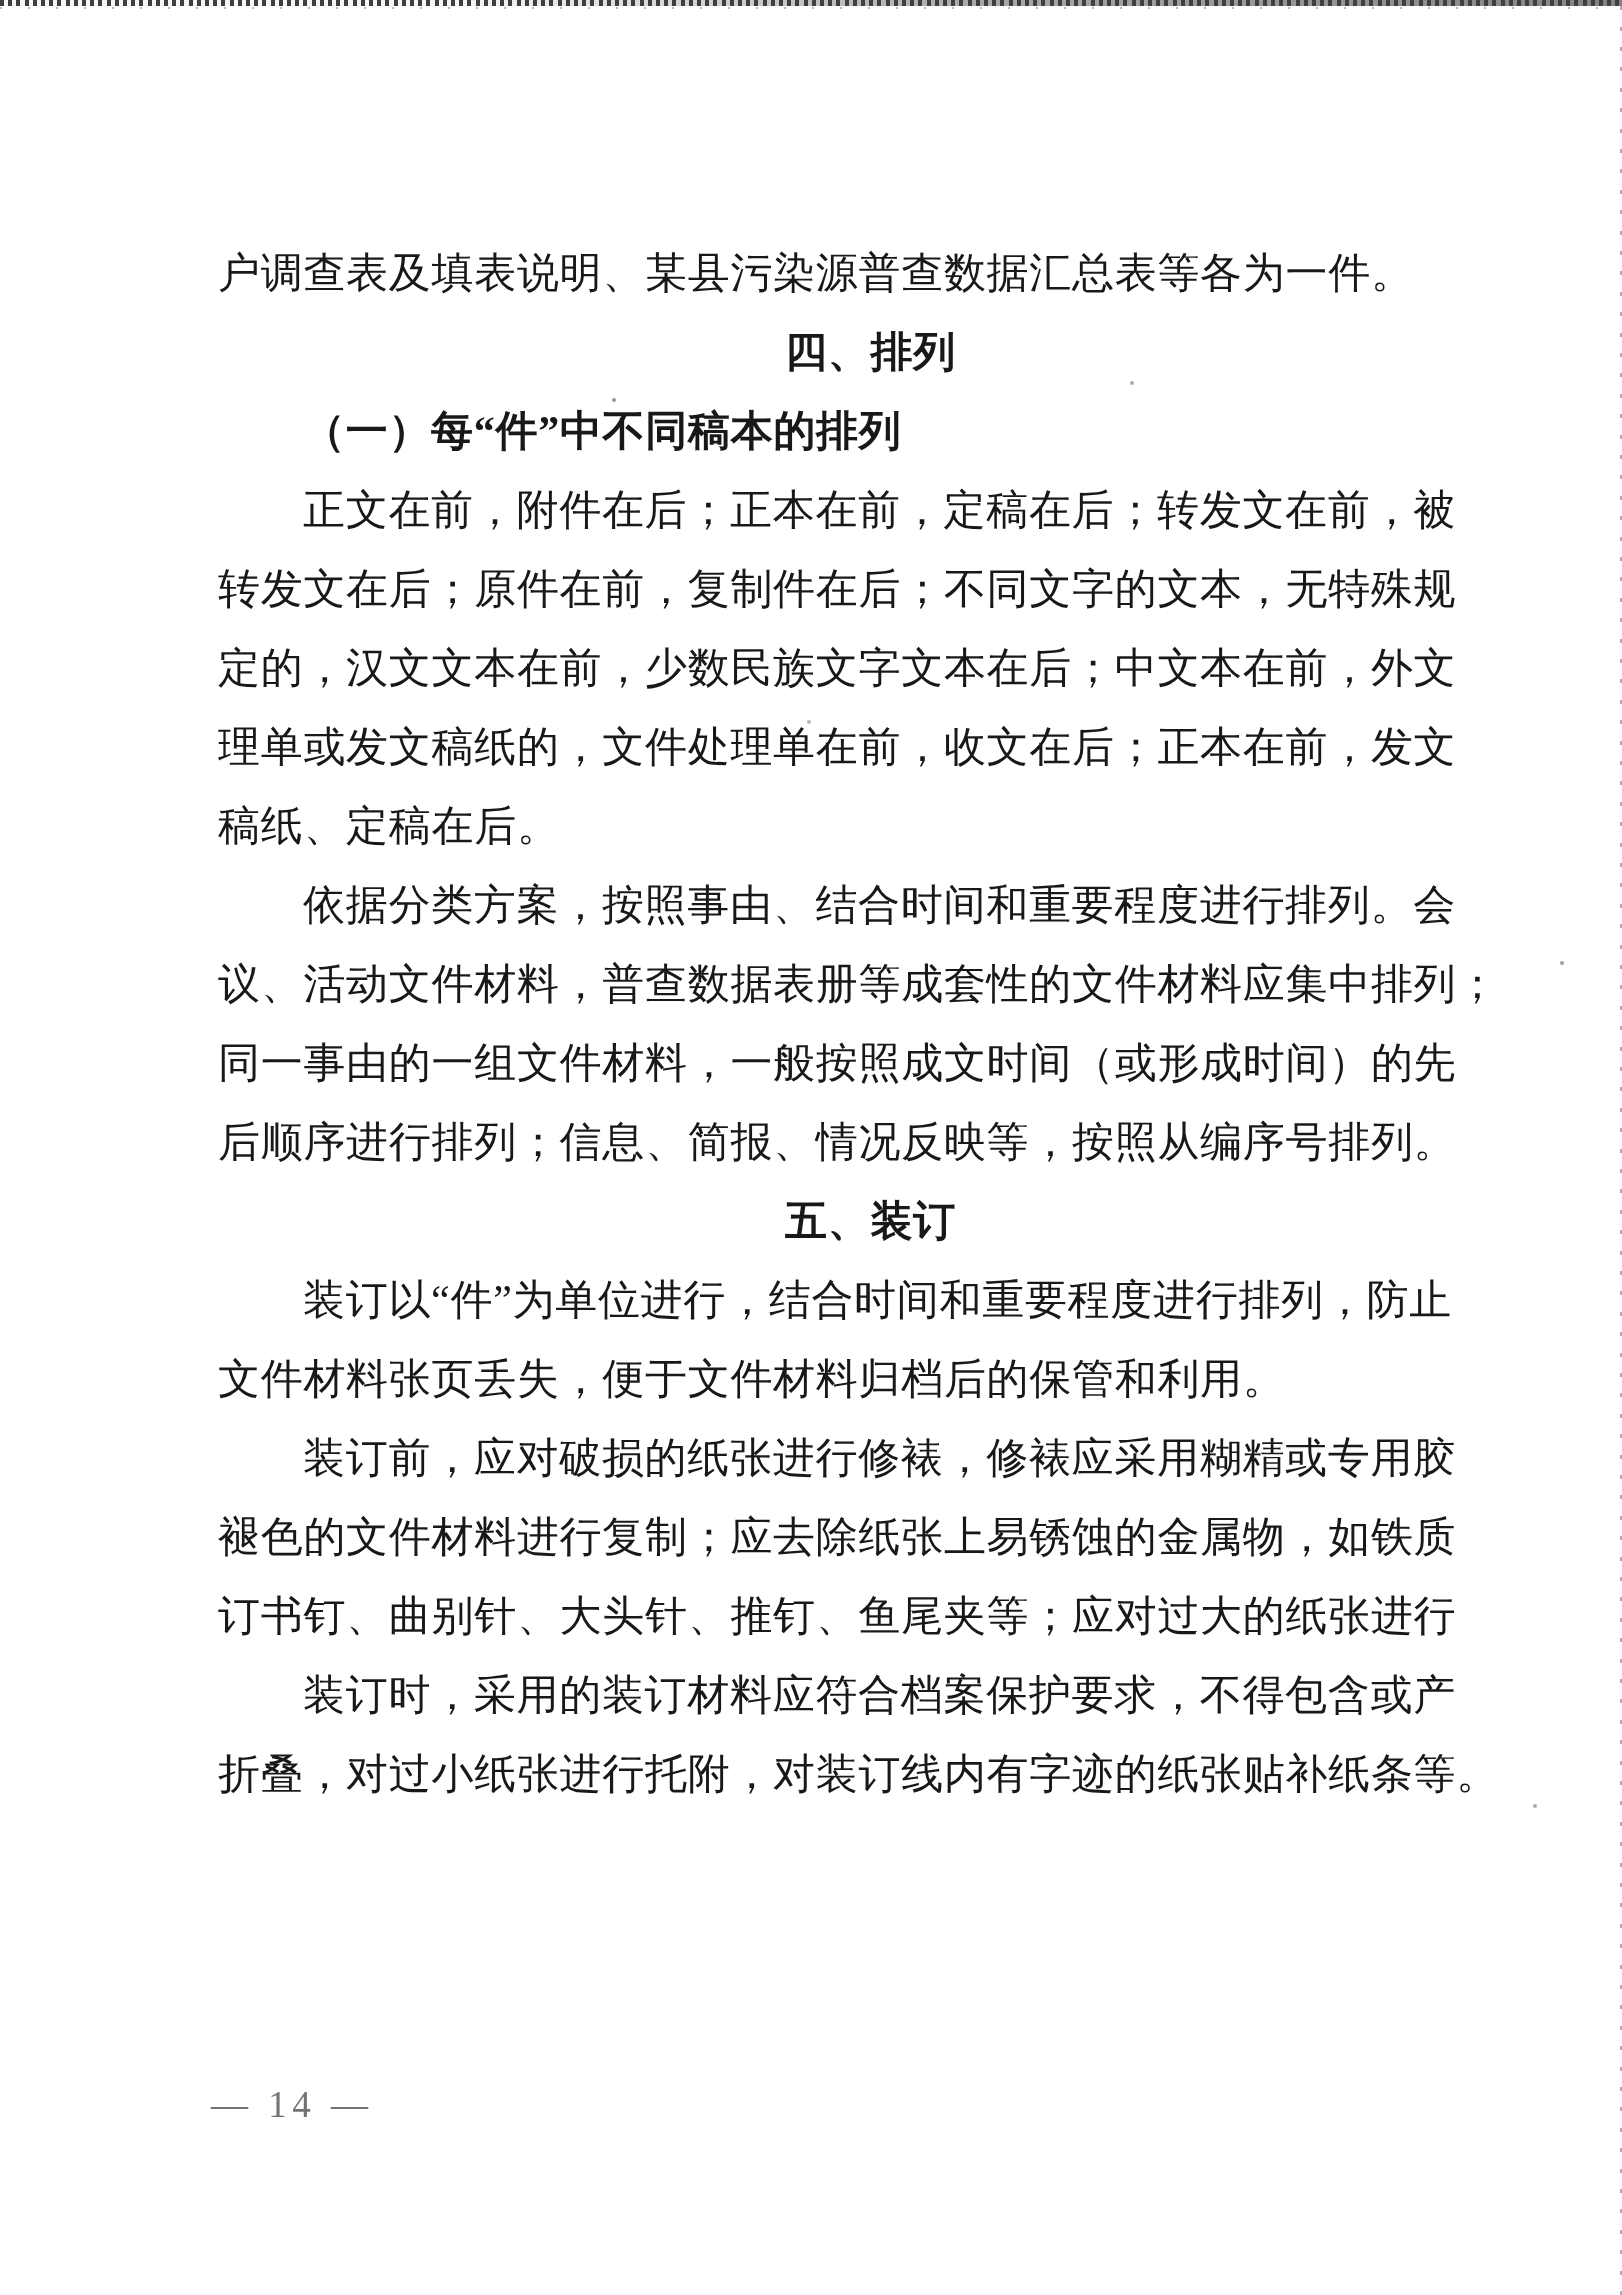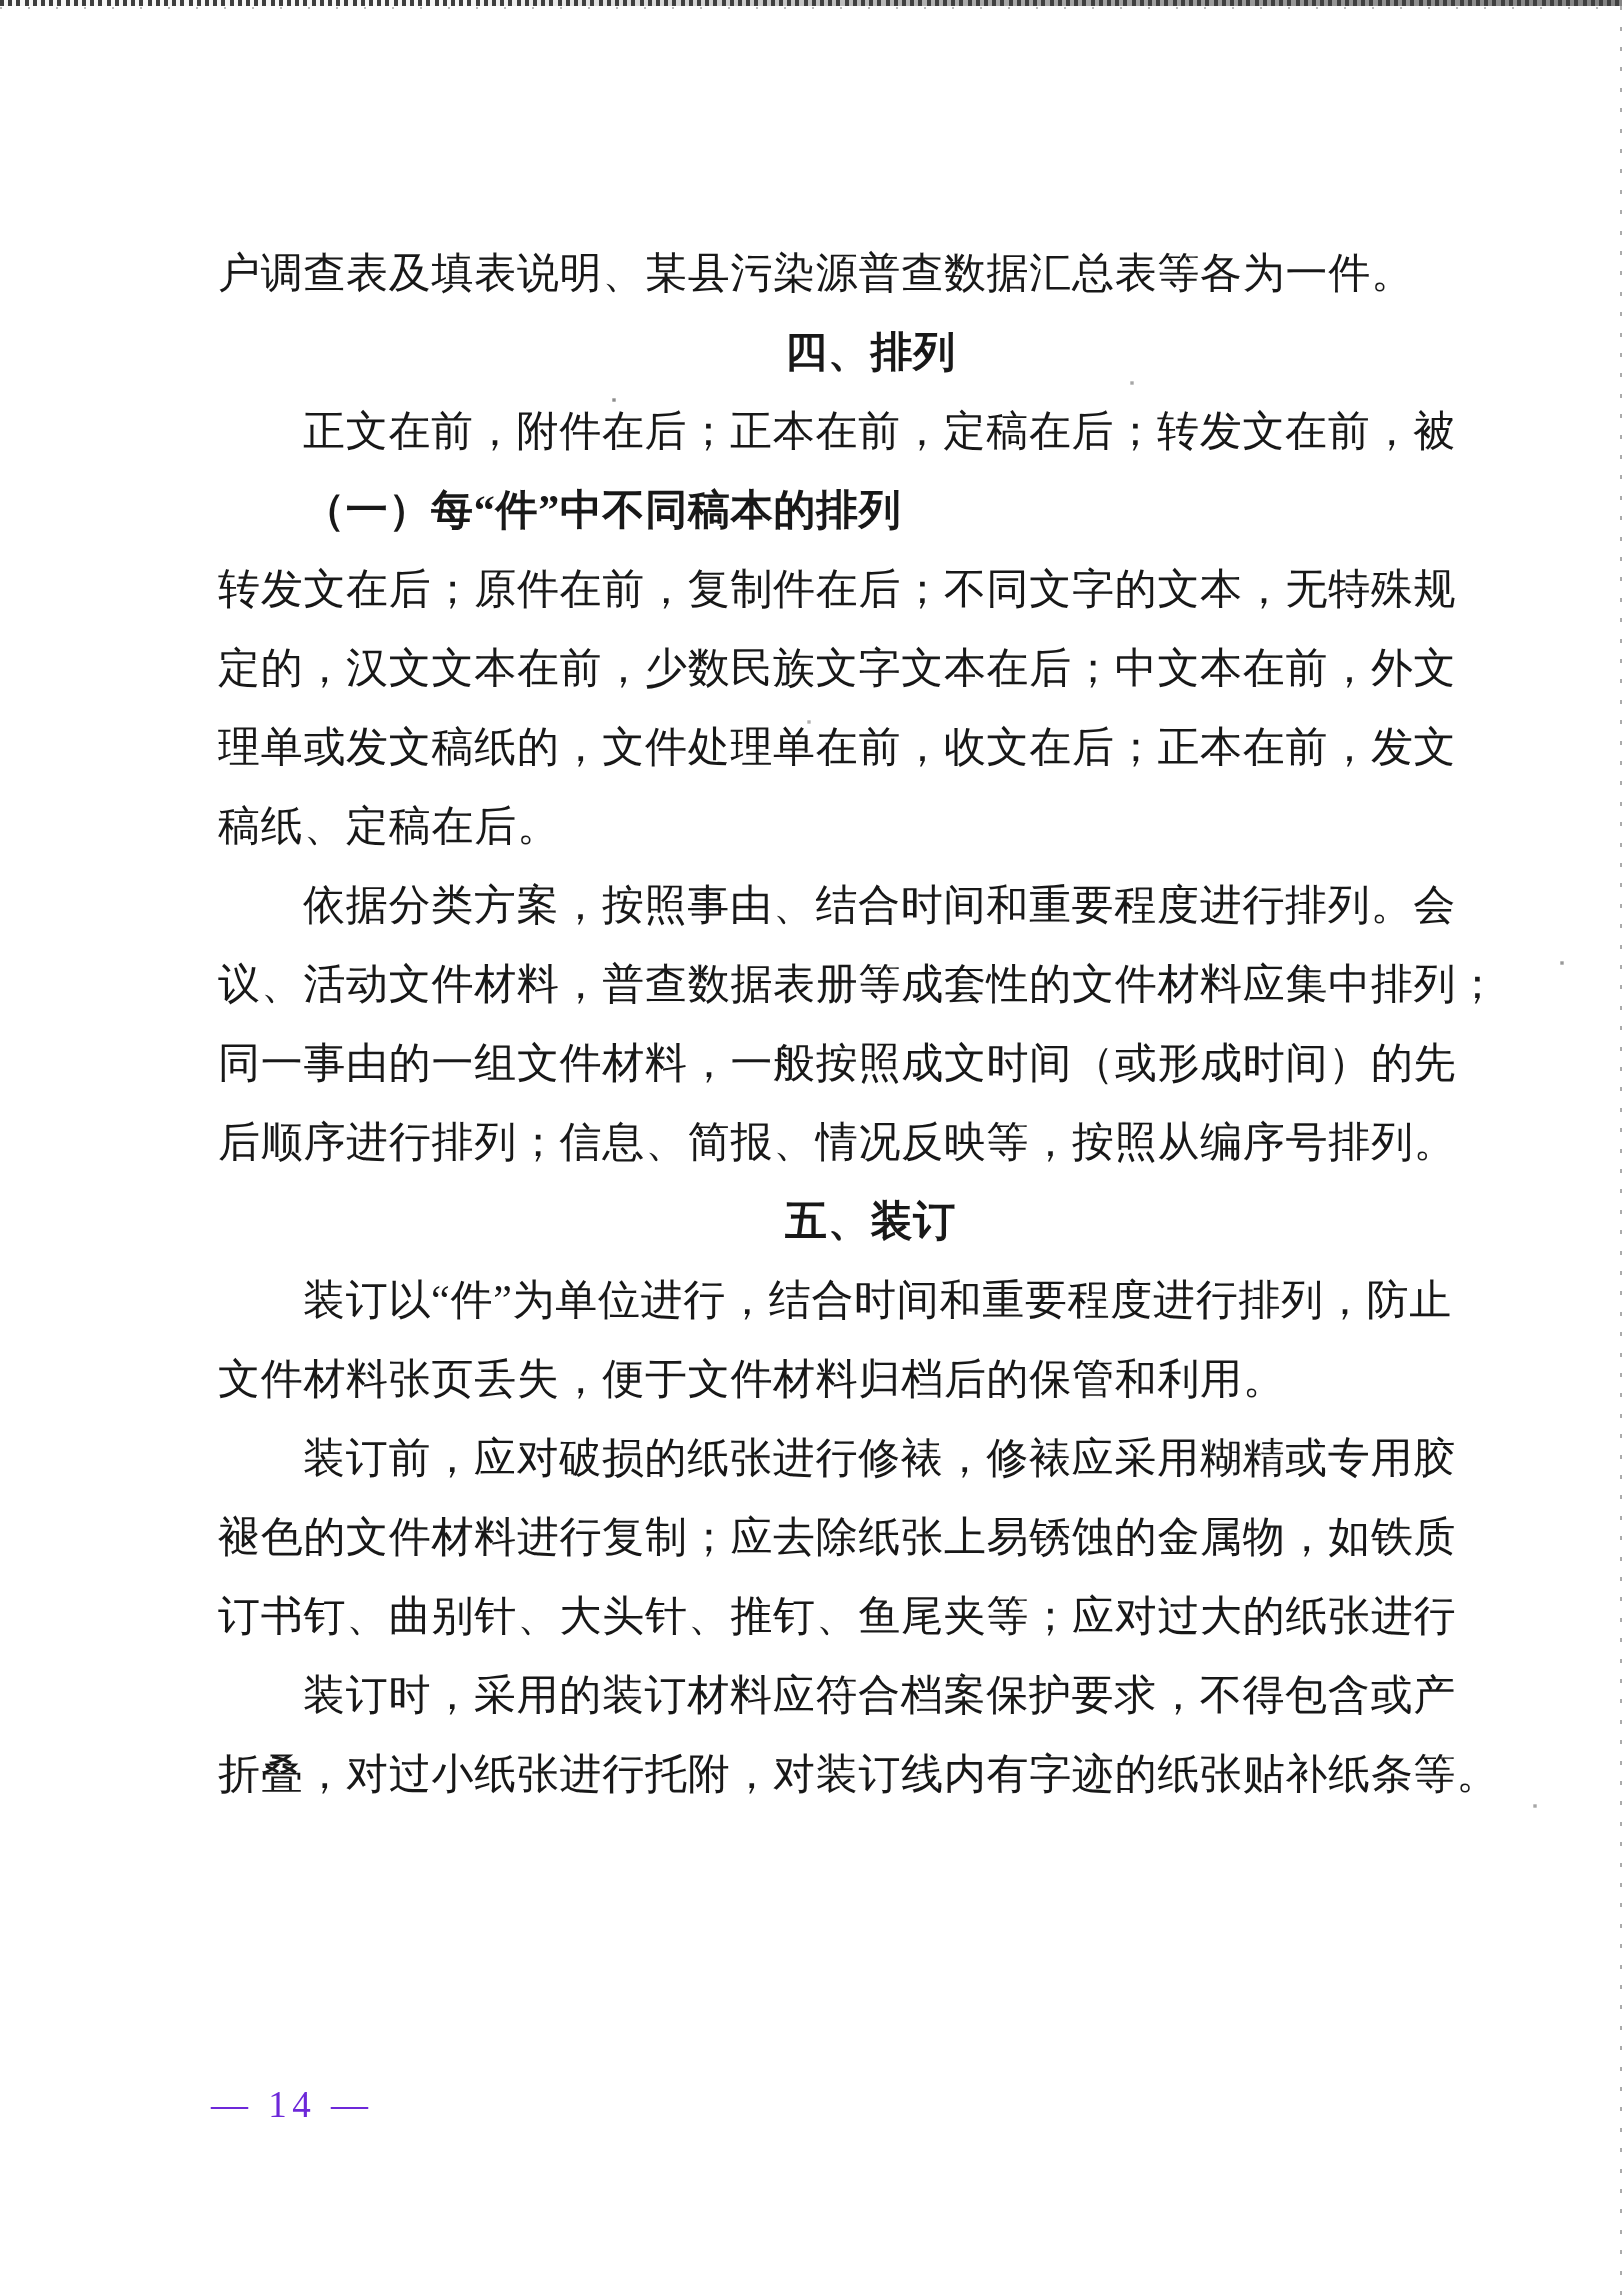--- a/index.html
+++ b/index.html
@@ -82,37 +82,37 @@
   }
   .role-body-continuation {
     padding-left: 0;
   }
   .page-number {
     position: absolute;
     left: 211px;
     top: 2083px;
     font-size: 37px;
     letter-spacing: 5.5px;
-    color: #6d28d9;
+    color: #737373;
   }
 </style>
 </head>
 <body>
 
 <div class="page">
   <div class="noise-top"></div>
   <div class="noise-top-2"></div>
   <div class="noise-right"></div>
   <div class="specks"></div>
 
   <div class="doc-body">
       <div class="line role-body-continuation">户调查表及填表说明、某县污染源普查数据汇总表等各为一件。</div>
       <div class="line role-section-heading">四、排列</div>
+      <div class="line role-sub-heading">（一）每“件”中不同稿本的排列</div>
       <div class="line role-body-indent">正文在前，附件在后；正本在前，定稿在后；转发文在前，被</div>
-      <div class="line role-sub-heading">（一）每“件”中不同稿本的排列</div>
       <div class="line role-body-continuation">转发文在后；原件在前，复制件在后；不同文字的文本，无特殊规</div>
       <div class="line role-body-continuation">定的，汉文文本在前，少数民族文字文本在后；中文本在前，外文</div>
       <div class="line role-body-continuation">理单或发文稿纸的，文件处理单在前，收文在后；正本在前，发文</div>
       <div class="line role-body-continuation">稿纸、定稿在后。</div>
       <div class="line role-body-indent">依据分类方案，按照事由、结合时间和重要程度进行排列。会</div>
       <div class="line role-body-continuation">议、活动文件材料，普查数据表册等成套性的文件材料应集中排列；</div>
       <div class="line role-body-continuation">同一事由的一组文件材料，一般按照成文时间（或形成时间）的先</div>
       <div class="line role-body-continuation">后顺序进行排列；信息、简报、情况反映等，按照从编序号排列。</div>
       <div class="line role-section-heading">五、装订</div>
       <div class="line role-body-indent">装订以“件”为单位进行，结合时间和重要程度进行排列，防止</div>

